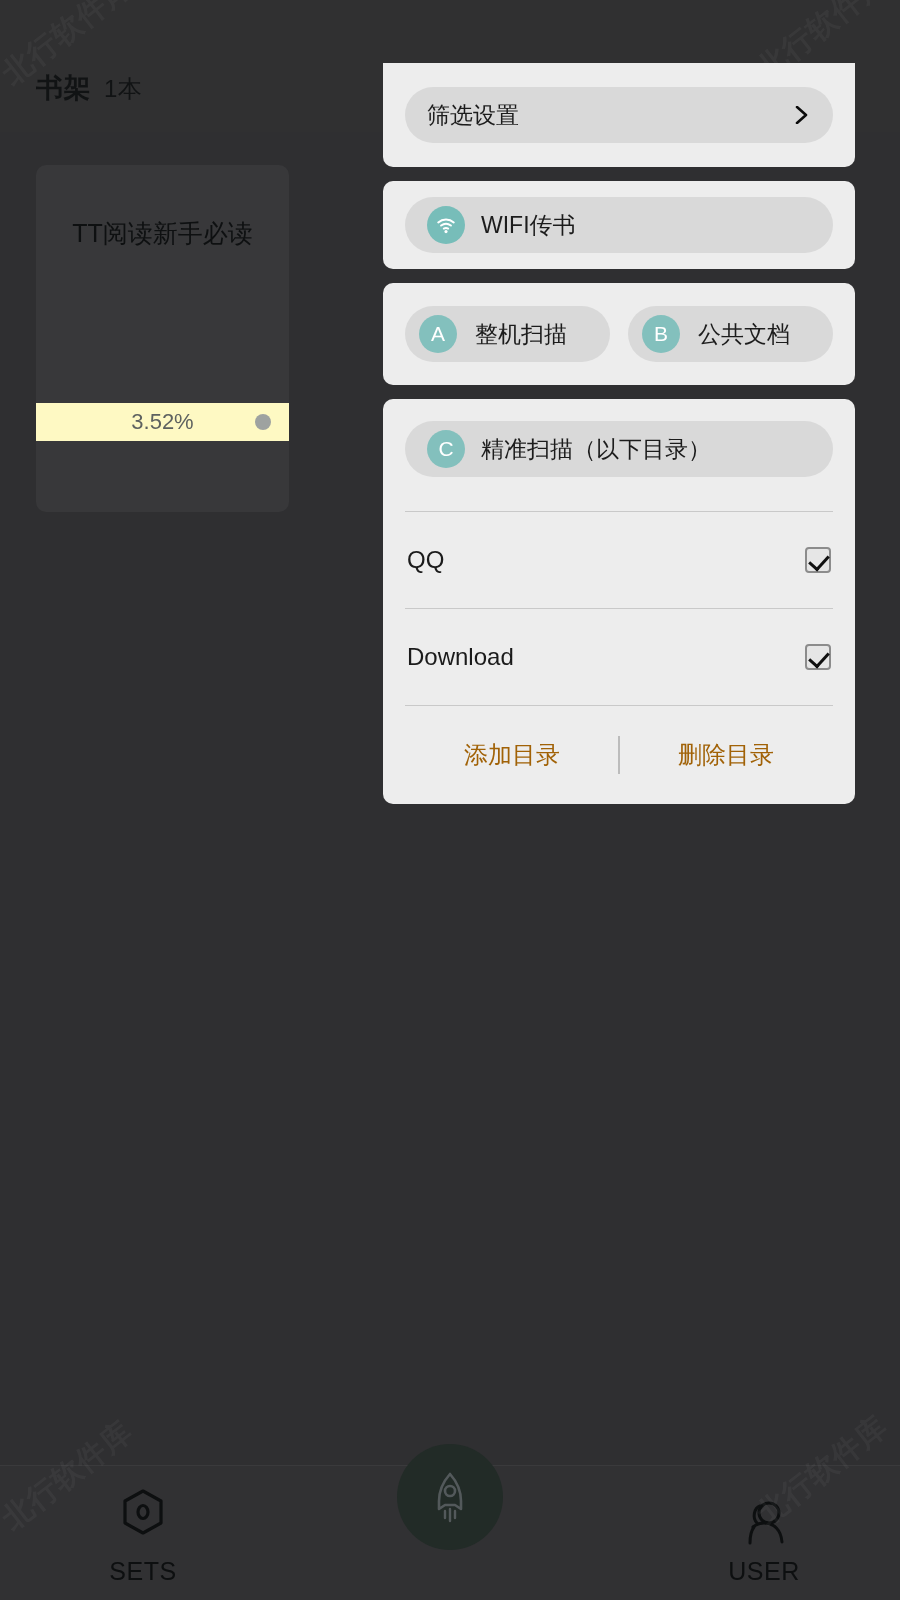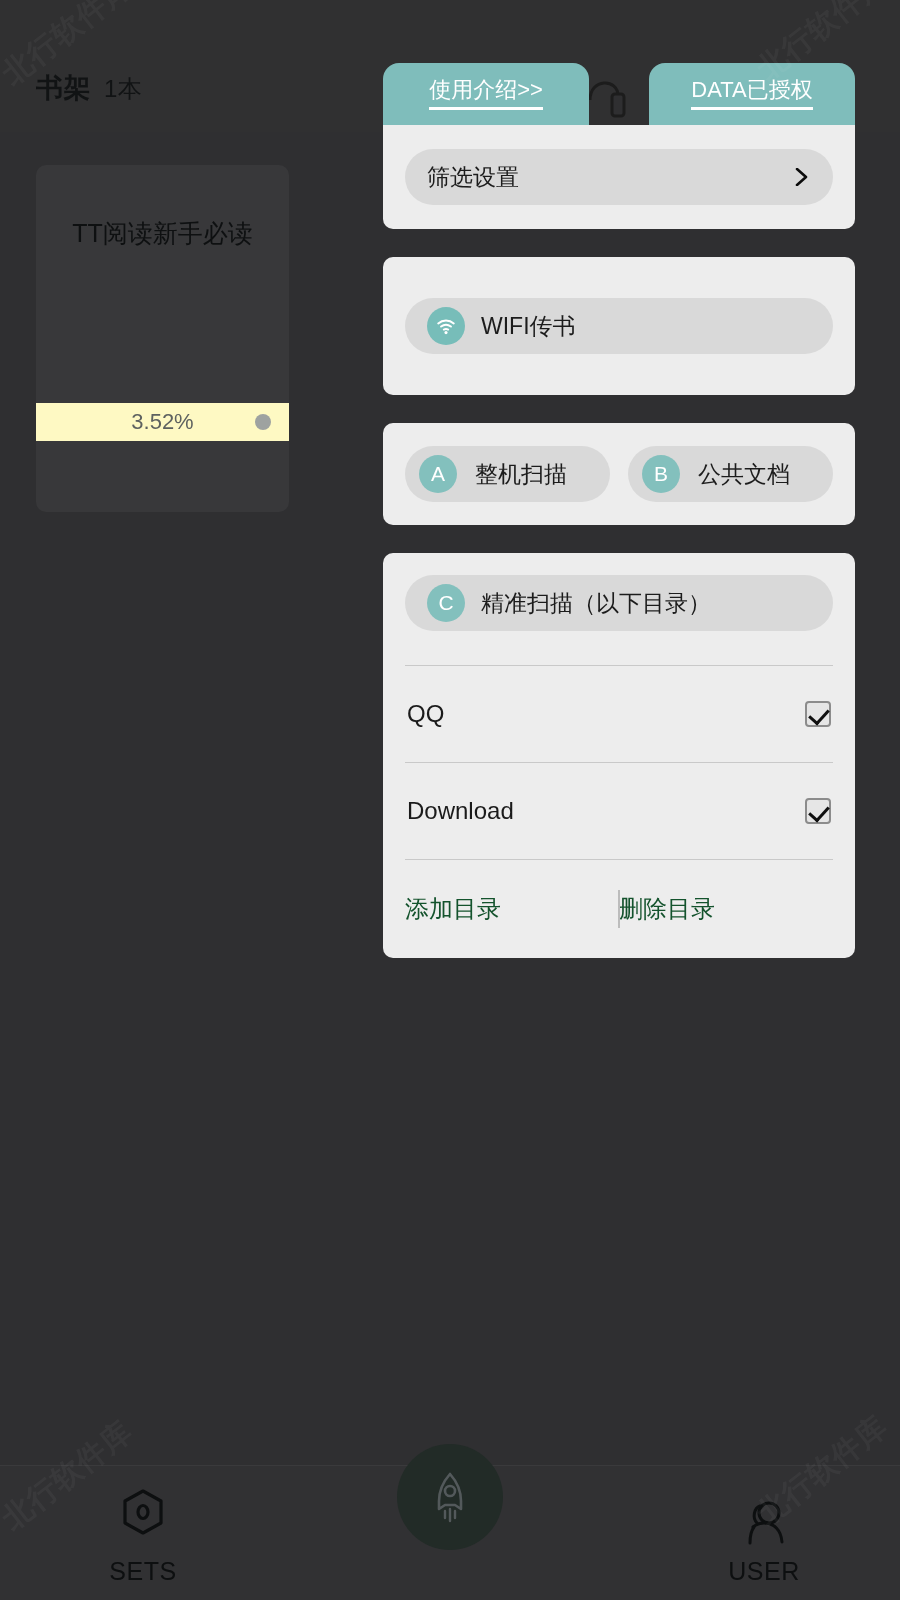--- a/index.html
+++ b/index.html
@@ -85,25 +85,25 @@
     line-height: 1.1;
   }
   .tab-gap-icon {
     position: absolute; left: 199px; top: -3px;
     width: 46px; height: 62px; z-index: -1;
   }
 
   .panel {
     background: #ededed;
     border-radius: 10px;
-    margin-bottom: 28px;
+    margin-bottom: 14px;
     position: relative;
   }
   .panel-1 { border-top-left-radius: 0; border-top-right-radius: 0; padding: 24px 22px; }
-  .panel-2 { padding: 41px 22px; }
+  .panel-2 { padding: 16px 22px; }
   .panel-3 { padding: 23px 22px; }
   .panel-4 { padding: 22px 22px 0 22px; }
 
   .pill {
     background: #d9d9d9;
     border-radius: 28px;
     height: 56px;
     display: flex; align-items: center;
     padding: 0 22px;
     position: relative;
@@ -146,22 +146,22 @@
     left: 6px; top: 2px; width: 9px; height: 16px;
     border: solid #101010; border-width: 0 3px 3px 0;
     transform: rotate(42deg);
   }
 
   .actions {
     height: 98px; display: flex; align-items: center;
     position: relative;
   }
   .action-btn {
-    flex: 1 1 0; text-align: left;
-    font-size: 24px; color: #14532d;
+    flex: 1 1 0; text-align: center;
+    font-size: 24px; color: #a16207;
   }
   .action-sep {
     position: absolute; left: 50%; top: 50%;
     transform: translate(-50%,-50%);
     width: 2px; height: 38px; background: #bcbcbc;
   }
 
   
   .bottom-nav {
     position: absolute; left: 0; bottom: 0; width: 900px; height: 135px;
@@ -209,32 +209,20 @@
       <div class="book-title">TT阅读新手必读</div>
       <div class="book-progress">
         <span class="pct">3.52%</span>
         <span class="dot"></span>
       </div>
     </div>
   </div>
 
   <div class="overlay">
 
-    <div class="tabs">
-      <svg class="tab-gap-icon" viewBox="0 0 46 62">
-        <path d="M8 40 C8 18, 36 18, 36 36" fill="none" stroke="#1c1c1c" stroke-width="3"></path>
-        <rect x="30" y="34" width="12" height="22" rx="3" fill="#2f2f31" stroke="#1c1c1c" stroke-width="3"></rect>
-      </svg>
-      <div class="tab tab-a">
-        <span class="tab-label">使用介绍&gt;&gt;</span>
-      </div>
-      <div class="tab tab-b">
-        <span class="tab-label">DATA已授权</span>
-      </div>
-    </div>
 
     <div class="panel panel-1">
       <div class="pill">
         <span class="pill-label">筛选设置</span>
         <svg class="chev" viewBox="0 0 18 18">
           <path d="M4 1 L13 9 L4 17" fill="none" stroke="#0c0c0c" stroke-width="2.6" stroke-linecap="round" stroke-linejoin="round"></path>
         </svg>
       </div>
     </div>
 

